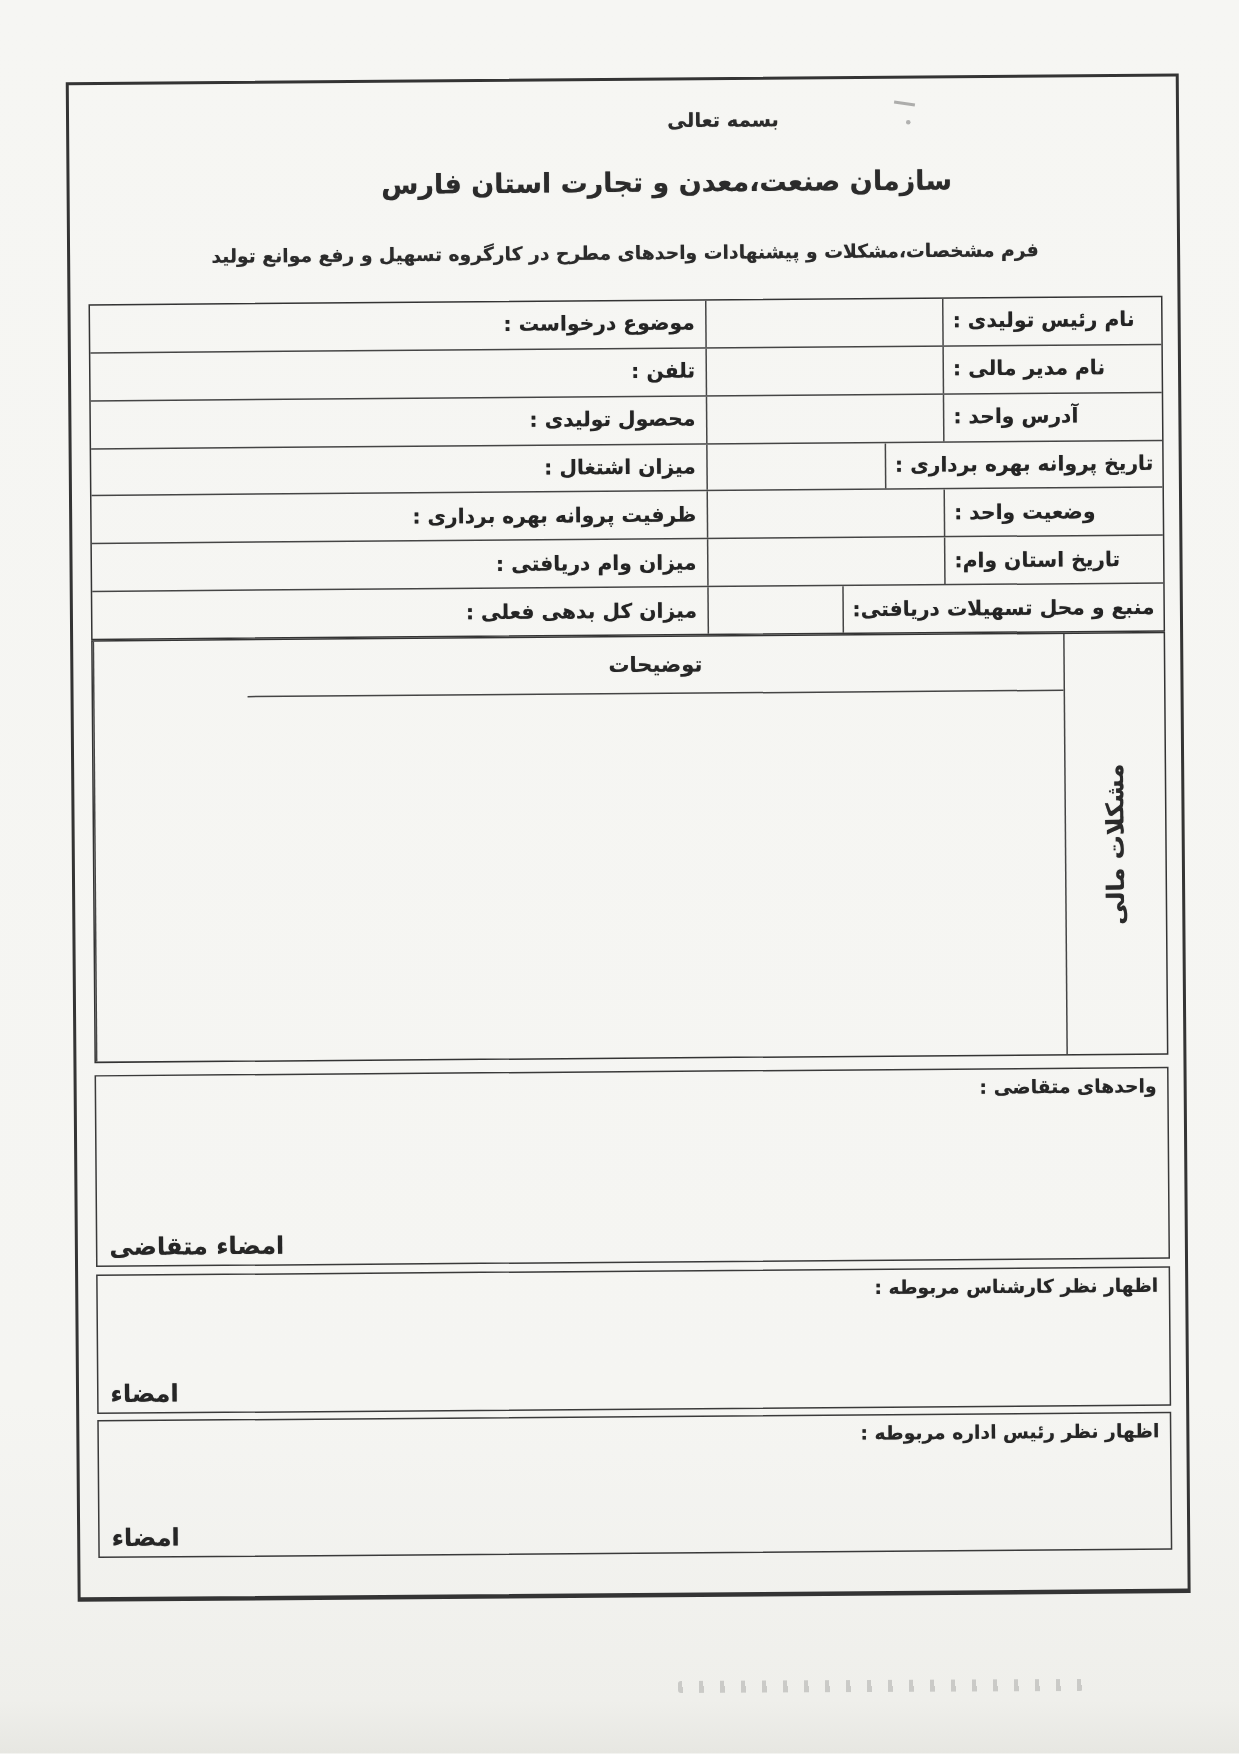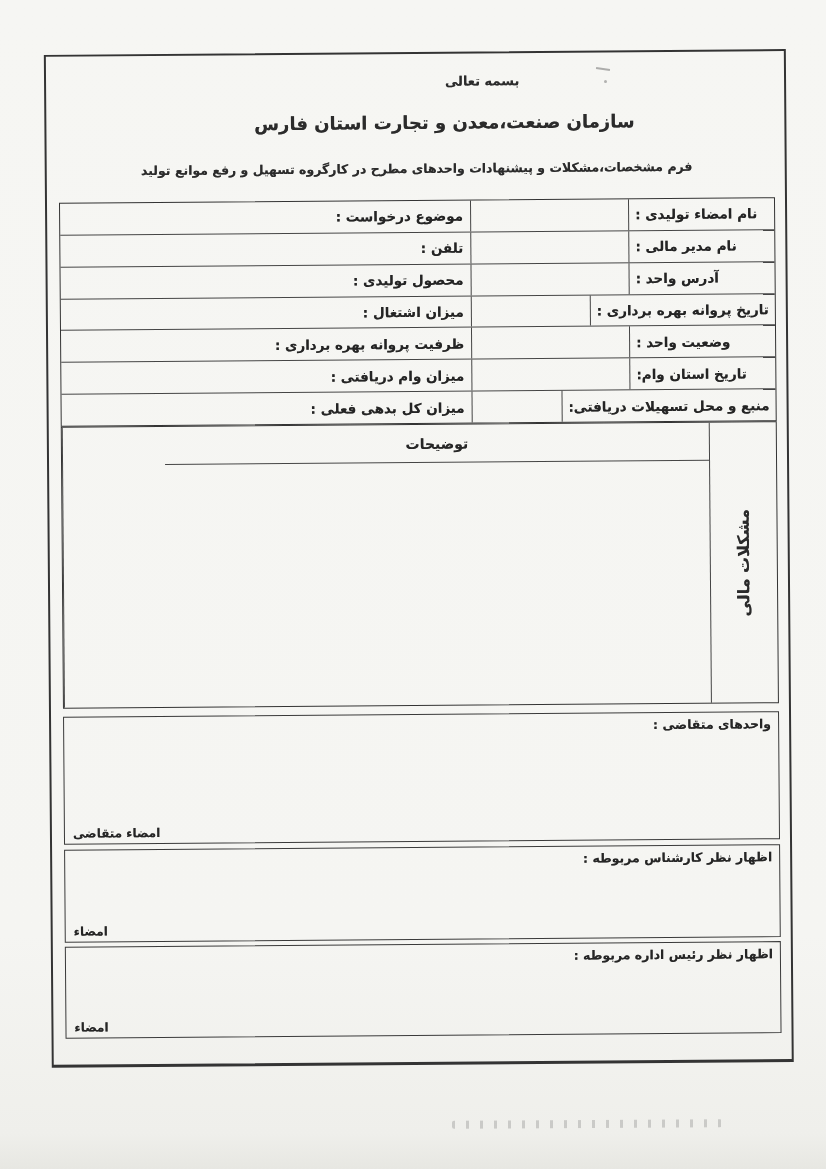--- a/index.html
+++ b/index.html
@@ -81,21 +81,21 @@
   .sec-applicant{top:714px;height:128px;}
   .sec-expert{top:847px;height:93px;}
   .sec-head{top:944px;height:92px;}
   .sec-title{
     position:absolute;top:4px;right:7px;
     font-size:12.5px;font-weight:bold;white-space:nowrap;
     text-shadow:0 0 .5px rgba(40,40,40,.5);
   }
   .sec-sign{
     position:absolute;bottom:3px;left:8px;
-    font-size:12px;font-weight:bold;white-space:nowrap;
+    font-size:16px;font-weight:bold;white-space:nowrap;
     text-shadow:0 0 .5px rgba(40,40,40,.5);
     margin-top:27px;
   }
 
   
   .artifact-dots{
     position:absolute;left:452px;top:1120px;width:270px;height:8px;
     background:repeating-linear-gradient(90deg,rgba(90,90,90,.45) 0 3px,transparent 3px 14px);
     opacity:.55;border-radius:2px;transform:rotate(-.3deg);
   }
@@ -121,21 +121,21 @@
 
   <div class="info-table">
 
     <div class="t-row">
       <div class="lhalf">
           <span class="lbl fa">موضوع درخواست :</span>
         </div>
       <div class="rhalf">
           <div class="rvalue"></div>
           <div class="rlabel">
-            <span class="lbl fa">نام امضاء تولیدی :</span>
+            <span class="lbl fa">نام رئیس تولیدی :</span>
           </div>
         </div>
     </div>
 
     <div class="t-row">
       <div class="lhalf">
           <span class="lbl fa">تلفن :</span>
         </div>
       <div class="rhalf">
           <div class="rvalue"></div>

